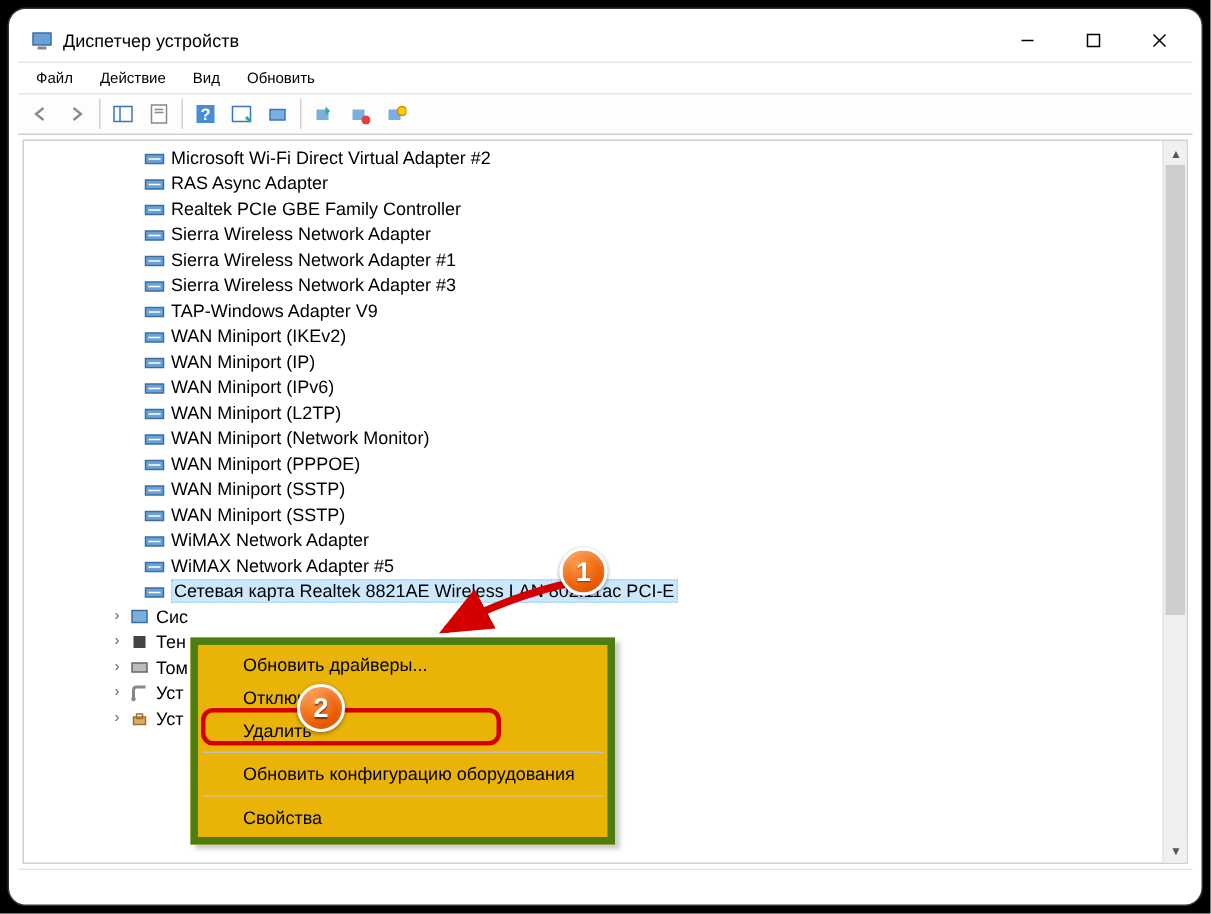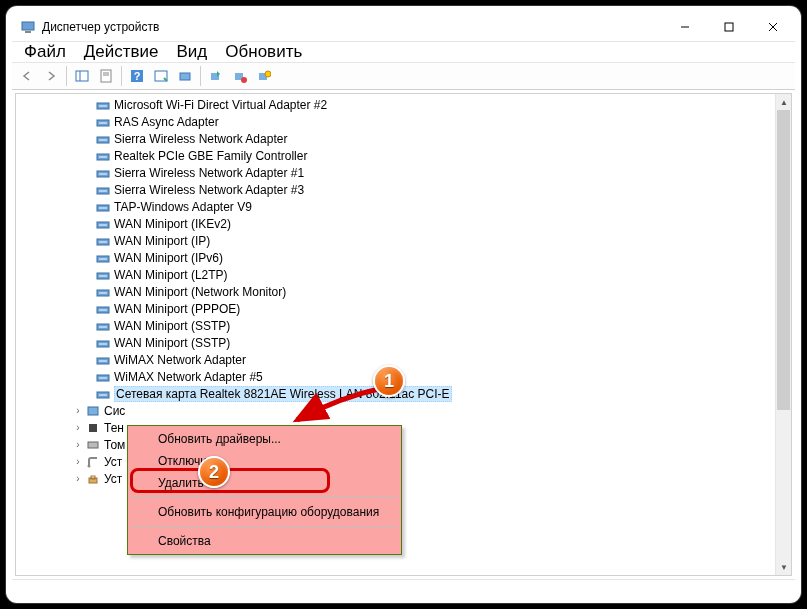--- a/index.html
+++ b/index.html
@@ -56,21 +56,21 @@
   
   .menubar {
     height: 20px;
     display: flex;
     align-items: center;
     padding: 0 4px;
     gap: 2px;
   }
   .menu-item {
     padding: 2px 8px;
-    font-size: 17px;
+    font-size: 10px;
   }
   
   .toolbar {
     height: 28px;
     border-top: 1px solid #e5e5e5;
     border-bottom: 1px solid #d0d0d0;
     display: flex;
     align-items: center;
     padding: 0 4px;
     gap: 2px;
@@ -148,22 +148,22 @@
   }
   .sb-thumb {
     position:absolute;
     top: 16px; left: 1px; right: 1px;
     height: 300px;
     background: #cdcdcd;
   }
   
   .context-menu {
     position: absolute;
-    background: #fca5a5;
-    border: 1px solid #4d7c0f;
+    background: #eab308;
+    border: 5px solid #4d7c0f;
     box-shadow: 3px 3px 3px rgba(0,0,0,.2);
     font-size: 12px;
     padding: 2px;
     min-width: 270px;
   }
   .cm-item {
     padding: 4px 20px 4px 28px;
     white-space: nowrap;
   }
   .cm-sep {
@@ -323,28 +323,28 @@
                   <rect x="1" y="5" width="12" height="6" fill="#6aa2d8" stroke="#3a6fa0"></rect>
                   <line x1="3" y1="8" x2="11" y2="8" stroke="#fff"></line>
                 </svg></span>
               <span>RAS Async Adapter</span>
             </div>
             <div class="tree-row">
               <span class="node-icon"><svg viewBox="0 0 14 14">
                   <rect x="1" y="5" width="12" height="6" fill="#6aa2d8" stroke="#3a6fa0"></rect>
                   <line x1="3" y1="8" x2="11" y2="8" stroke="#fff"></line>
                 </svg></span>
+              <span>Realtek PCIe GBE Family Controller</span>
+            </div>
+            <div class="tree-row">
+              <span class="node-icon"><svg viewBox="0 0 14 14">
+                  <rect x="1" y="5" width="12" height="6" fill="#6aa2d8" stroke="#3a6fa0"></rect>
+                  <line x1="3" y1="8" x2="11" y2="8" stroke="#fff"></line>
+                </svg></span>
               <span>Sierra Wireless Network Adapter</span>
-            </div>
-            <div class="tree-row">
-              <span class="node-icon"><svg viewBox="0 0 14 14">
-                  <rect x="1" y="5" width="12" height="6" fill="#6aa2d8" stroke="#3a6fa0"></rect>
-                  <line x1="3" y1="8" x2="11" y2="8" stroke="#fff"></line>
-                </svg></span>
-              <span>Realtek PCIe GBE Family Controller</span>
             </div>
             <div class="tree-row">
               <span class="node-icon"><svg viewBox="0 0 14 14">
                   <rect x="1" y="5" width="12" height="6" fill="#6aa2d8" stroke="#3a6fa0"></rect>
                   <line x1="3" y1="8" x2="11" y2="8" stroke="#fff"></line>
                 </svg></span>
               <span>Sierra Wireless Network Adapter #1</span>
             </div>
             <div class="tree-row">
               <span class="node-icon"><svg viewBox="0 0 14 14">

